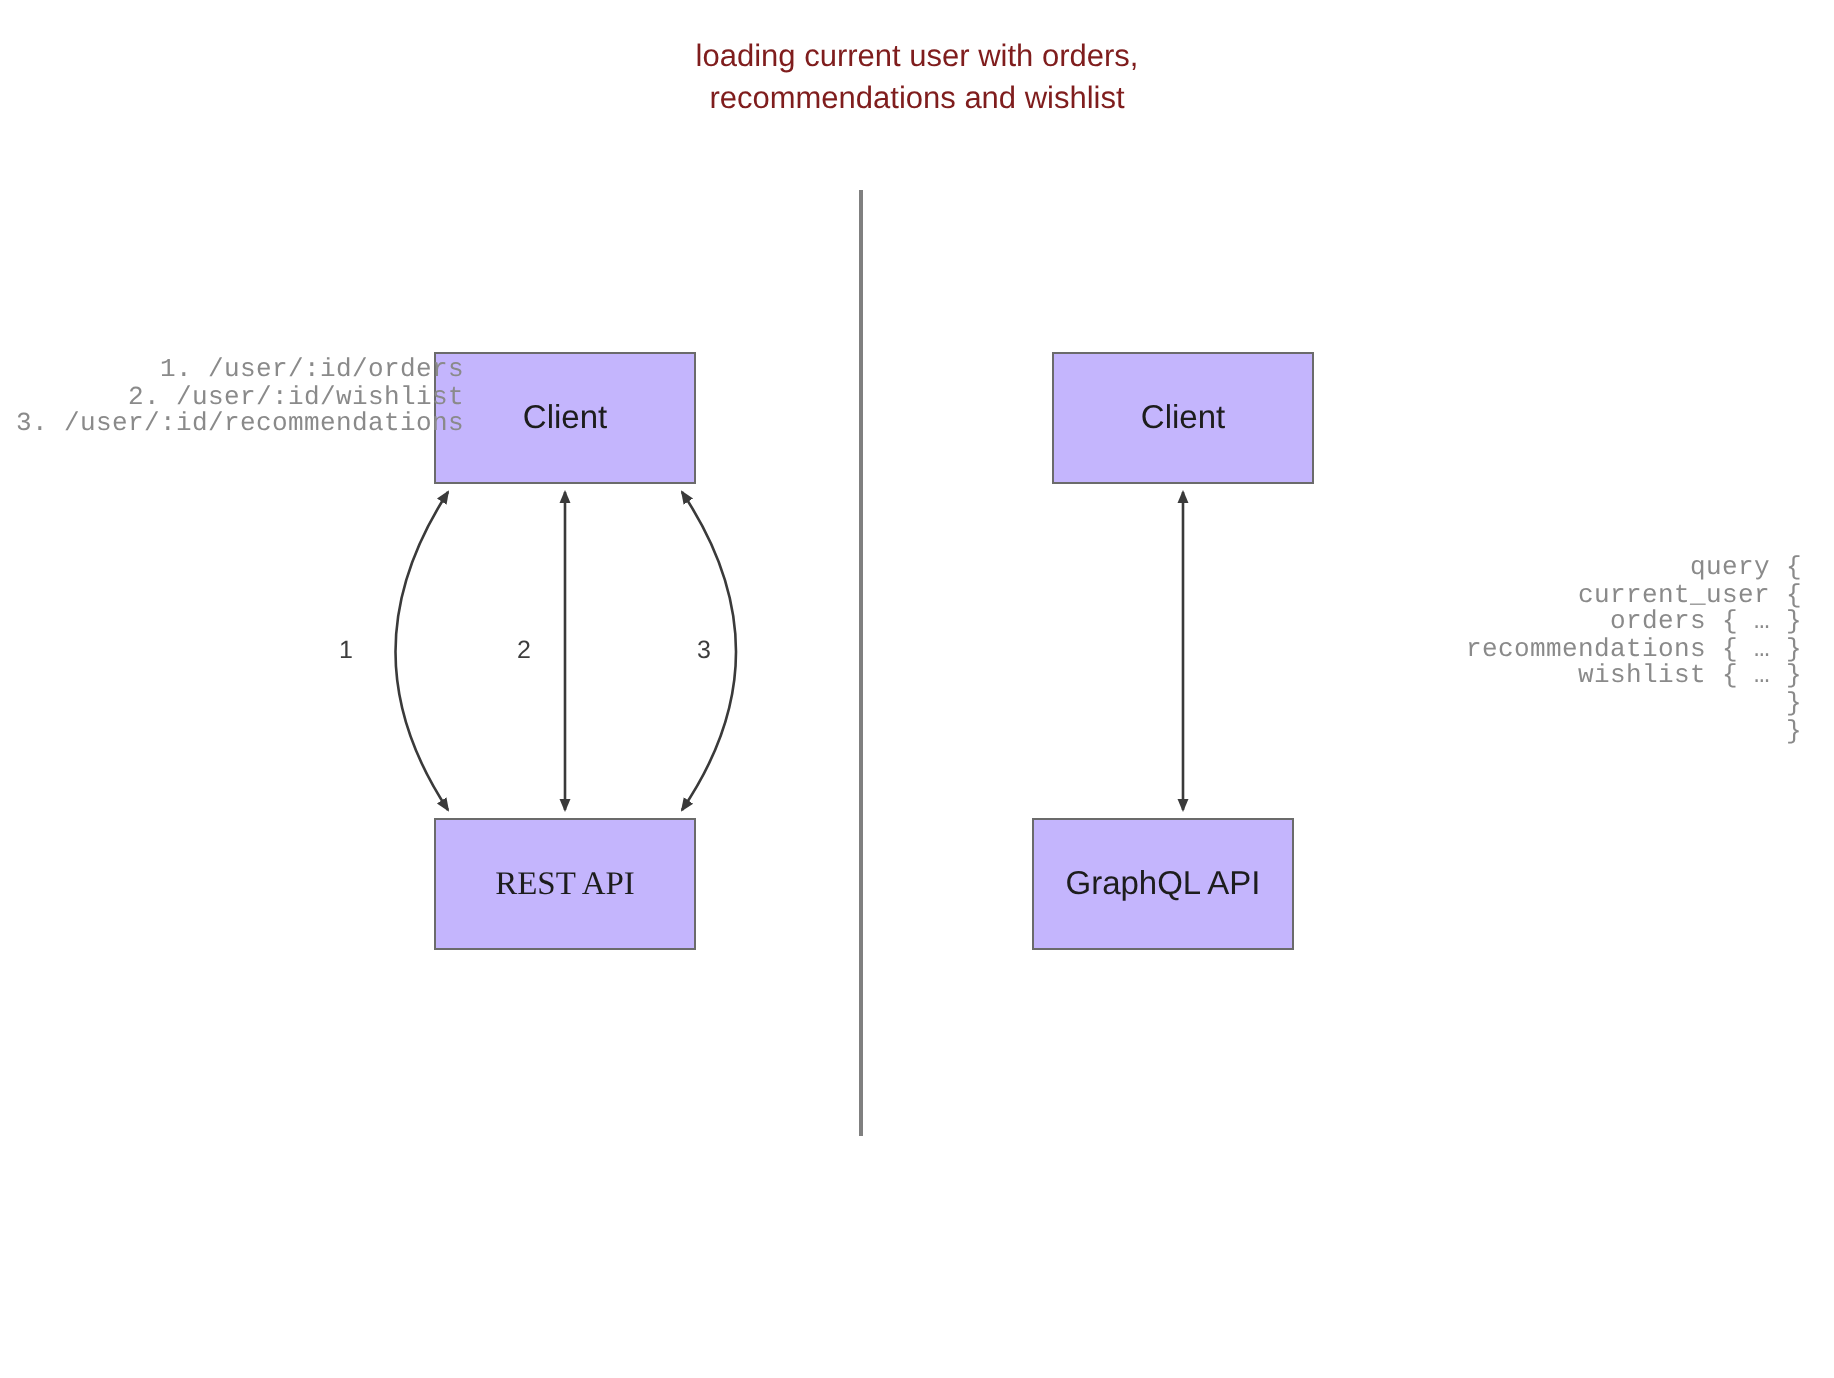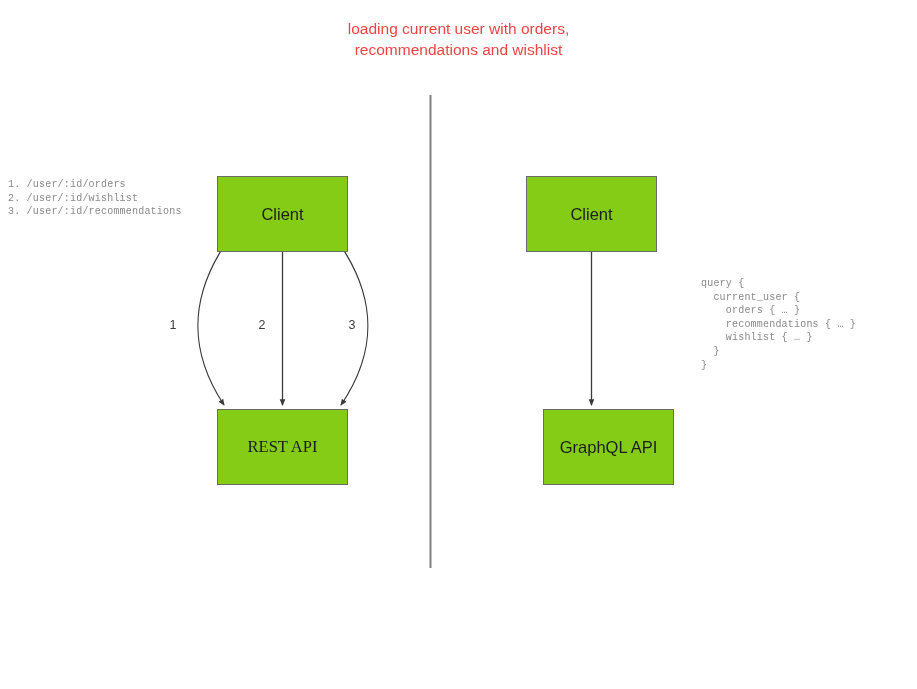--- a/index.html
+++ b/index.html
@@ -22,63 +22,64 @@
     height: 689px;
   }
   .diagram-title {
     position: absolute;
     left: 0;
     top: 18px;
     width: 917px;
     text-align: center;
     font-size: 15.5px;
     line-height: 21px;
-    color: #ef4444;
+    color: #7f1d1d;
     font-family: "Liberation Sans", sans-serif;
     white-space: pre-line;
   }
   .node-box {
     position: absolute;
     box-sizing: border-box;
     width: 131px;
-    height: 76px;
-    background: #84cc16;
+    height: 66px;
+    background: #c4b5fd;
     border: 1.4px solid #6b6b6b;
     display: flex;
     align-items: center;
     justify-content: center;
     font-size: 16.5px;
     color: #1d1d1d;
     font-family: "Liberation Sans", sans-serif;
   }
   #node-client-rest  { left: 217px; top: 176px; }
   #node-rest-api     { left: 217px; top: 409px; font-family: Liberation Serif, serif; }
   #node-client-gql   { left: 526px; top: 176px; }
-  #node-graphql-api  { left: 543px; top: 409px; }
+  #node-graphql-api  { left: 516px; top: 409px; }
 
   .edge-label {
     position: absolute;
     font-size: 12.5px;
     color: #3d3d3d;
     font-family: "Liberation Sans", sans-serif;
     text-align: center;
     width: 16px;
   }
   #edge-label-1 { left: 165px; top: 318px; }
   #edge-label-2 { left: 254px; top: 318px; }
   #edge-label-3 { left: 344px; top: 318px; }
 
   .code-block {
     position: absolute;
     font-family: "Liberation Mono", "DejaVu Sans Mono", monospace;
-    font-size: 10px;
+    font-size: 13px;
     line-height: 13.6px;
     color: #8a8a8a;
     white-space: pre;
     letter-spacing: 0.2px;
+    text-align: right;
   }
   #rest-endpoint-list { left: 8px;   top: 178px; }
   #graphql-query      { left: 665px; top: 277px; margin-left: 36px; }
 </style>
 </head>
 <body>
 
 <svg id="canvas" viewBox="0 0 917 689" xmlns="http://www.w3.org/2000/svg">
   <defs>
     <marker id="arrow-up" viewBox="0 0 10 10" refX="8.5" refY="5" markerWidth="5.2" markerHeight="5.2" orient="auto-start-reverse">

